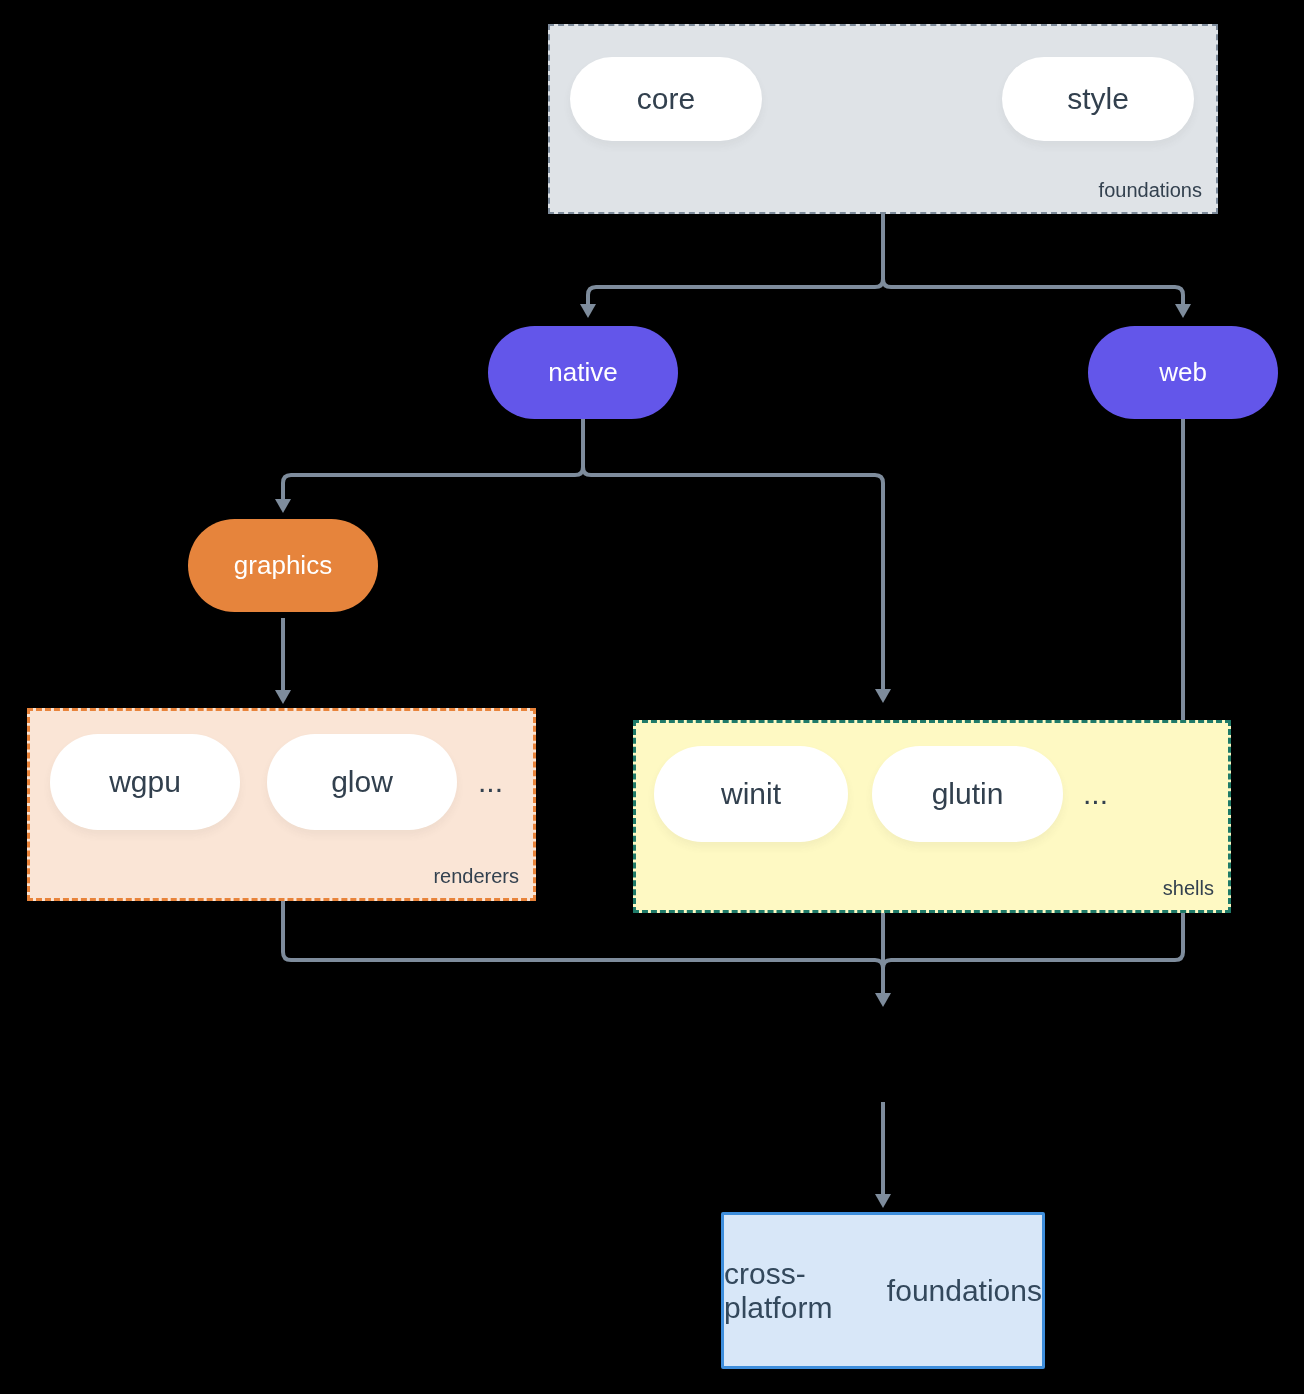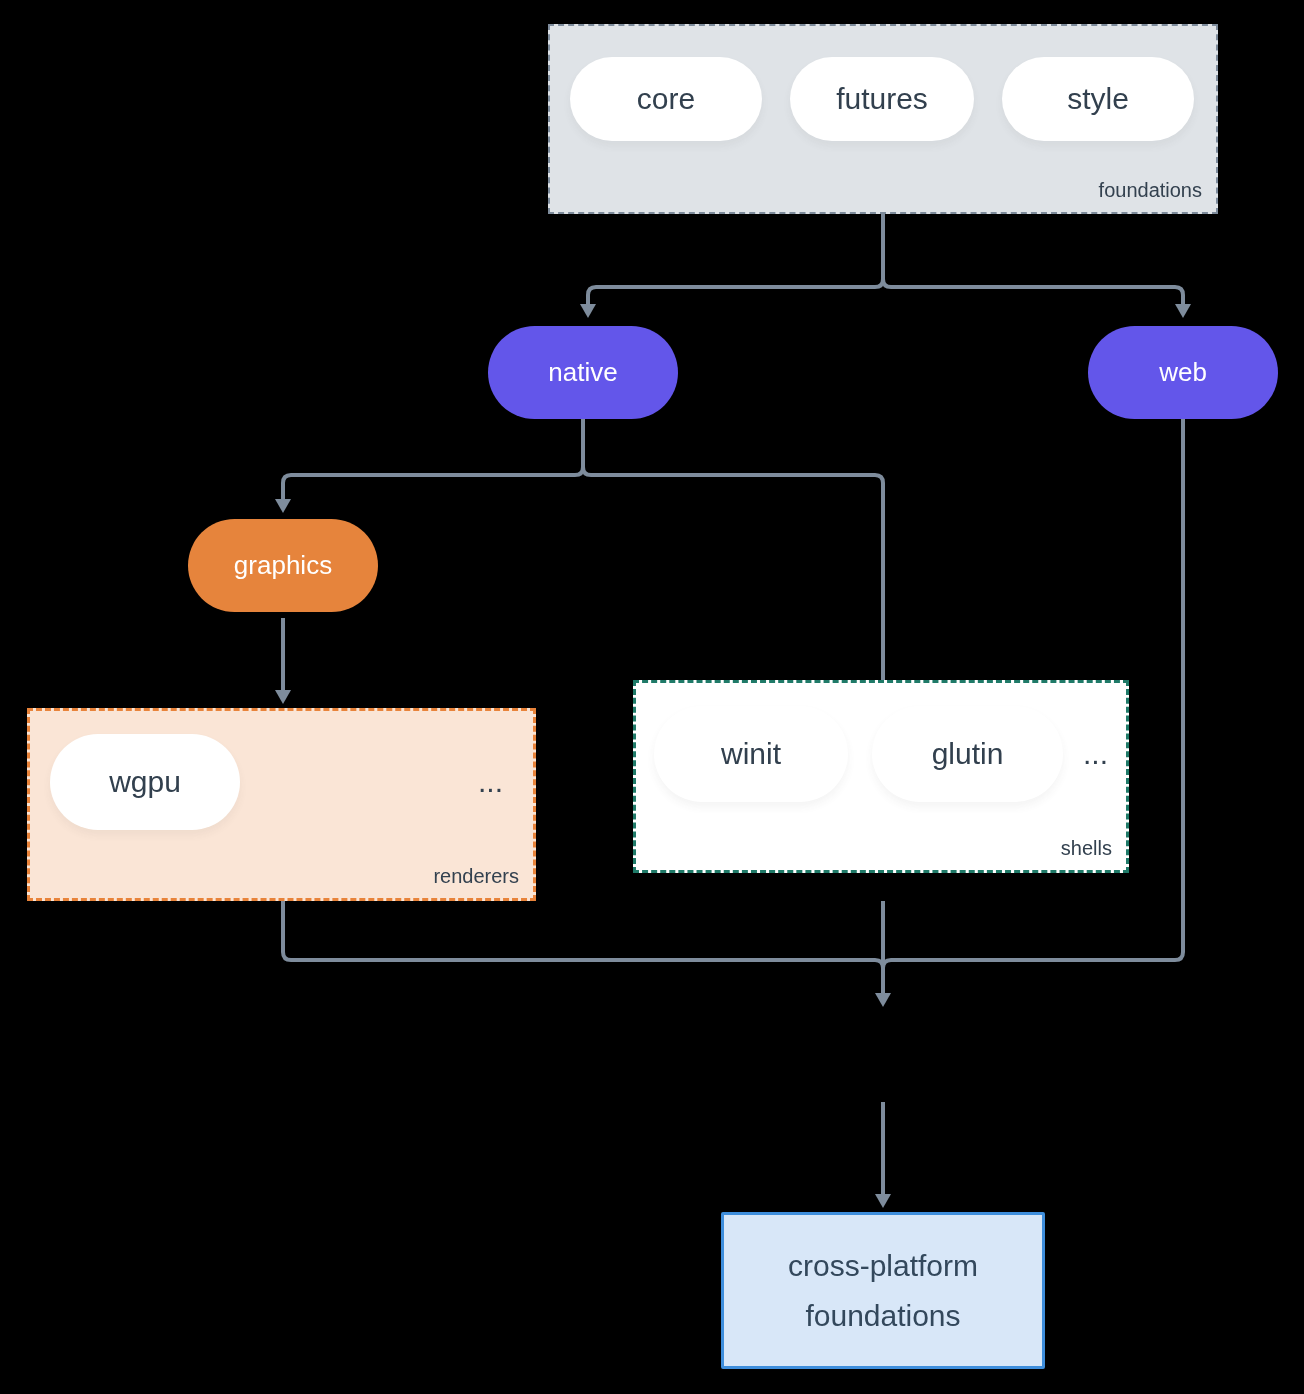--- a/index.html
+++ b/index.html
@@ -10,41 +10,41 @@
   .stage * { box-sizing:border-box; }
   svg.wires { position:absolute; left:0; top:0; width:1304px; height:1394px; }
   .wire { stroke:#7e8c9c; stroke-width:4; fill:none; }
   .ahead { fill:#7e8c9c; stroke:none; }
 
   .group { position:absolute; }
   .group-foundations { left:548px; top:24px; width:670px; height:190px;
     background:#dfe3e7; border:2px dashed #7e8c9c;padding-left:34px; }
   .group-renderers { left:27px; top:708px; width:509px; height:193px;
     background:#fae5d6; border:3px dashed #e8833a;padding-left:36px; }
-  .group-shells { left:633px; top:680px; width:496px; height:193px;
-    background:#ffffff; border:3px dashed #1f7a68; }
+  .group-shells { left:633px; top:720px; width:598px; height:193px;
+    background:#fef9c3; border:3px dashed #1f7a68; }
   .group-label { position:absolute; right:14px; bottom:10px;
     font-size:20px; color:#33414f; }
 
   .pill-white { position:absolute; background:#ffffff; border-radius:60px;
     display:flex; align-items:center; justify-content:center;
     font-size:30px; color:#32404e; box-shadow:0 5px 8px rgba(60,60,60,0.06); }
   .dots { position:absolute; font-size:30px; color:#32404e;
     display:flex; align-items:center; height:96px; }
 
   .node { position:absolute; border-radius:60px; color:#ffffff;
     display:flex; align-items:center; justify-content:center; font-size:26px; }
   .node-native { left:488px; top:326px; width:190px; height:93px; background:#6356ea; }
   .node-web { left:1088px; top:326px; width:190px; height:93px; background:#6356ea; }
   .node-graphics { left:188px; top:519px; width:190px; height:93px; background:#e6843c; }
   .node-iced { left:788px; top:1010px; width:190px; height:92px; background:#2e87d8; }
 
   .app-box { position:absolute; left:721px; top:1212px; width:324px; height:157px;
     background:#d8e7f8; border:3px solid #3e8edc; border-radius:2px;
-    display:flex; flex-direction:column; align-items:center; justify-content:center;
+    display:flex; flex-direction:row; align-items:center; justify-content:center;
     gap:16px; font-size:30px; color:#33485c; }
 </style>
 </head>
 <body>
 
 <div class="stage">
 
   <svg class="wires" viewBox="0 0 1304 1394">
 
     <path class="wire" d="M883 214 V279 Q883 287 875 287 H596 Q588 287 588 295 V304"></path>
@@ -68,32 +68,32 @@
 
     <path class="wire" d="M883 901 V993"></path>
     <polygon class="ahead" points="875,993 891,993 883,1007"></polygon>
 
     <path class="wire" d="M883 1102 V1194"></path>
     <polygon class="ahead" points="875,1194 891,1194 883,1208"></polygon>
   </svg>
 
   <div class="group group-foundations">
     <div class="pill-white" style="left:20px; top:31px; width:192px; height:84px;">core</div>
-    <div class="pill-white" style="left:240px; top:31px; width:184px; height:84px;">futures</div>
     <div class="pill-white" style="left:452px; top:31px; width:192px; height:84px;">style</div>
     <div class="group-label">foundations</div>
   </div>
 
   <div class="node node-native">native</div>
   <div class="node node-graphics">graphics</div>
 
   <div class="node node-web">web</div>
 
   <div class="group group-renderers">
     <div class="pill-white" style="left:20px; top:23px; width:190px; height:96px;">wgpu</div>
+    <div class="pill-white" style="left:237px; top:23px; width:190px; height:96px;">glow</div>
     <div class="dots" style="left:448px; top:23px;">...</div>
     <div class="group-label">renderers</div>
   </div>
 
   <div class="group group-shells">
     <div class="pill-white" style="left:18px; top:23px; width:194px; height:96px;">winit</div>
     <div class="pill-white" style="left:236px; top:23px; width:191px; height:96px;">glutin</div>
     <div class="dots" style="left:447px; top:23px;">...</div>
     <div class="group-label">shells</div>
   </div>

